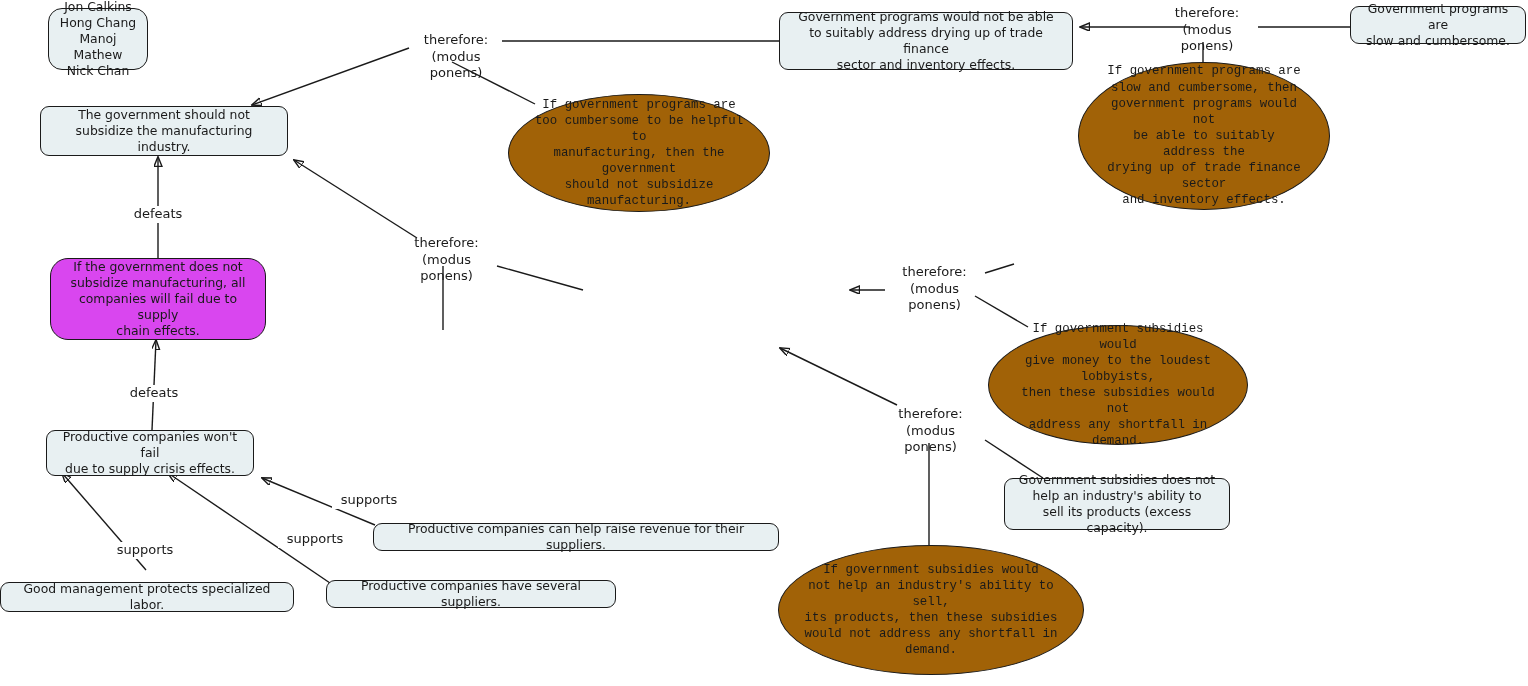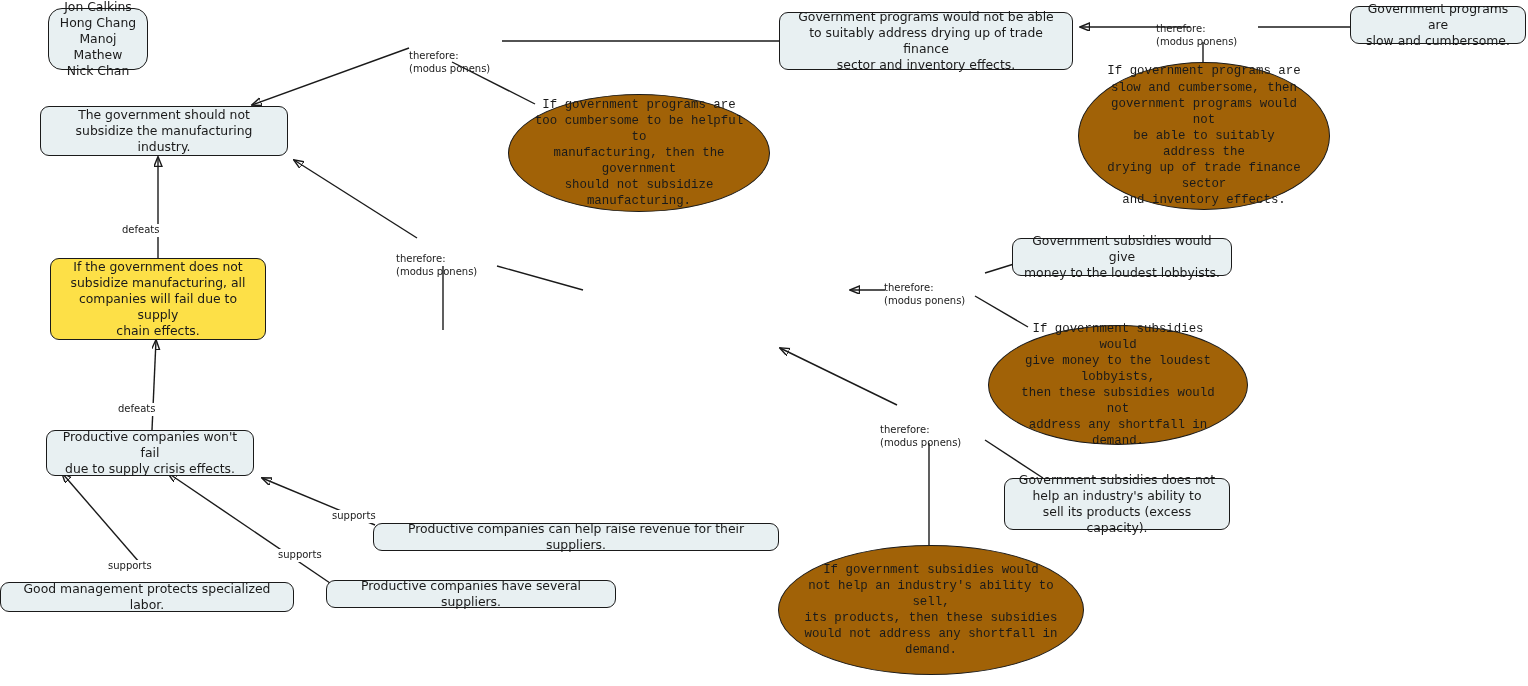--- a/index.html
+++ b/index.html
@@ -39,39 +39,38 @@
     line-height: 1.30;
     padding: 4px 8px;
     white-space: pre-line;
   }
   .box {
     background: #e8f0f2;
     border: 1.3px solid #1a1a1a;
     border-radius: 9px;
   }
   .box-orange {
-    background: #fde047;
-    border: 1.3px solid #1a1a1a;
-    border-radius: 9px;
+    background: #d946ef;
+    border: 1.3px solid #1a1a1a;
+    border-radius: 18px;
   }
   .ellipse {
     background: #a16207;
     border: 1.3px solid #1a1a1a;
     border-radius: 50%;
     font-family: Liberation Mono, monospace;
   }
   .label {
     position: absolute;
-    text-align: left;
+    text-align: center;
     color: #1a1a1a;
-    font-size: 10px;
+    font-size: 13px;
     line-height: 1.28;
     white-space: pre-line;
     background: transparent;
-    margin-top: 18px;
   }
   .title-box {
     background: #e8f0f2;
     border: 1.3px solid #1a1a1a;
     border-radius: 14px;
   }
 </style>
 </head>
 <body>
 
@@ -161,22 +160,20 @@
 
   <div class="node ellipse" style="left:1078px; top:62px; width:252px; height:148px; padding:8px 26px;">If government programs are
 slow and cumbersome, then
 government programs would not
 be able to suitably address the
 drying up of trade finance sector
 and inventory effects.</div>
 
 
 
-  <div class="node box" style="left:1012px; top:238px; width:220px; height:38px;">Government subsidies would give
-money to the loudest lobbyists.</div>
 
   <div class="node ellipse" style="left:988px; top:325px; width:260px; height:120px; padding:10px 22px;">If government subsidies would
 give money to the loudest lobbyists,
 then these subsidies would not
 address any shortfall in demand.</div>
 
   <div class="node box" style="left:1004px; top:478px; width:226px; height:52px;">Government subsidies does not
 help an industry's ability to
 sell its products (excess capacity).</div>
 

